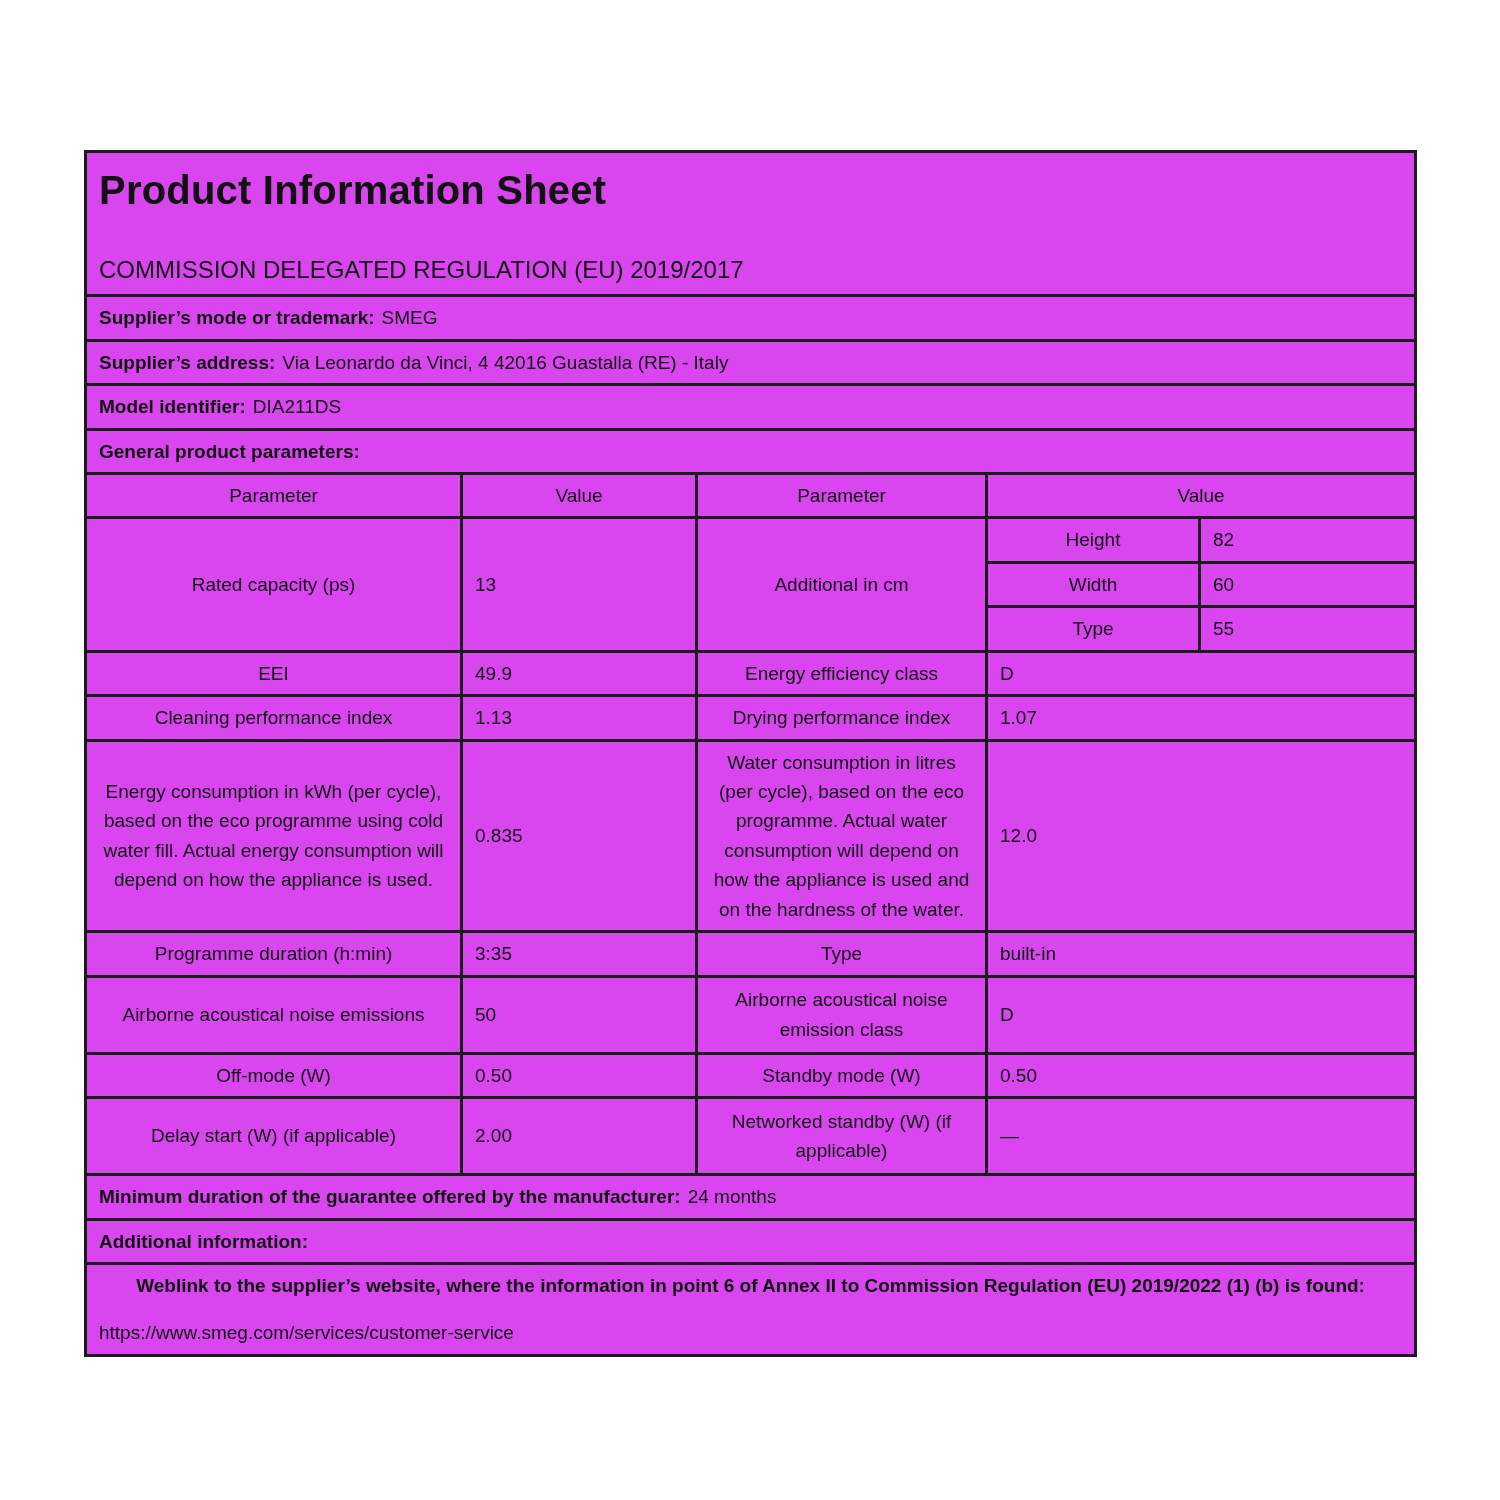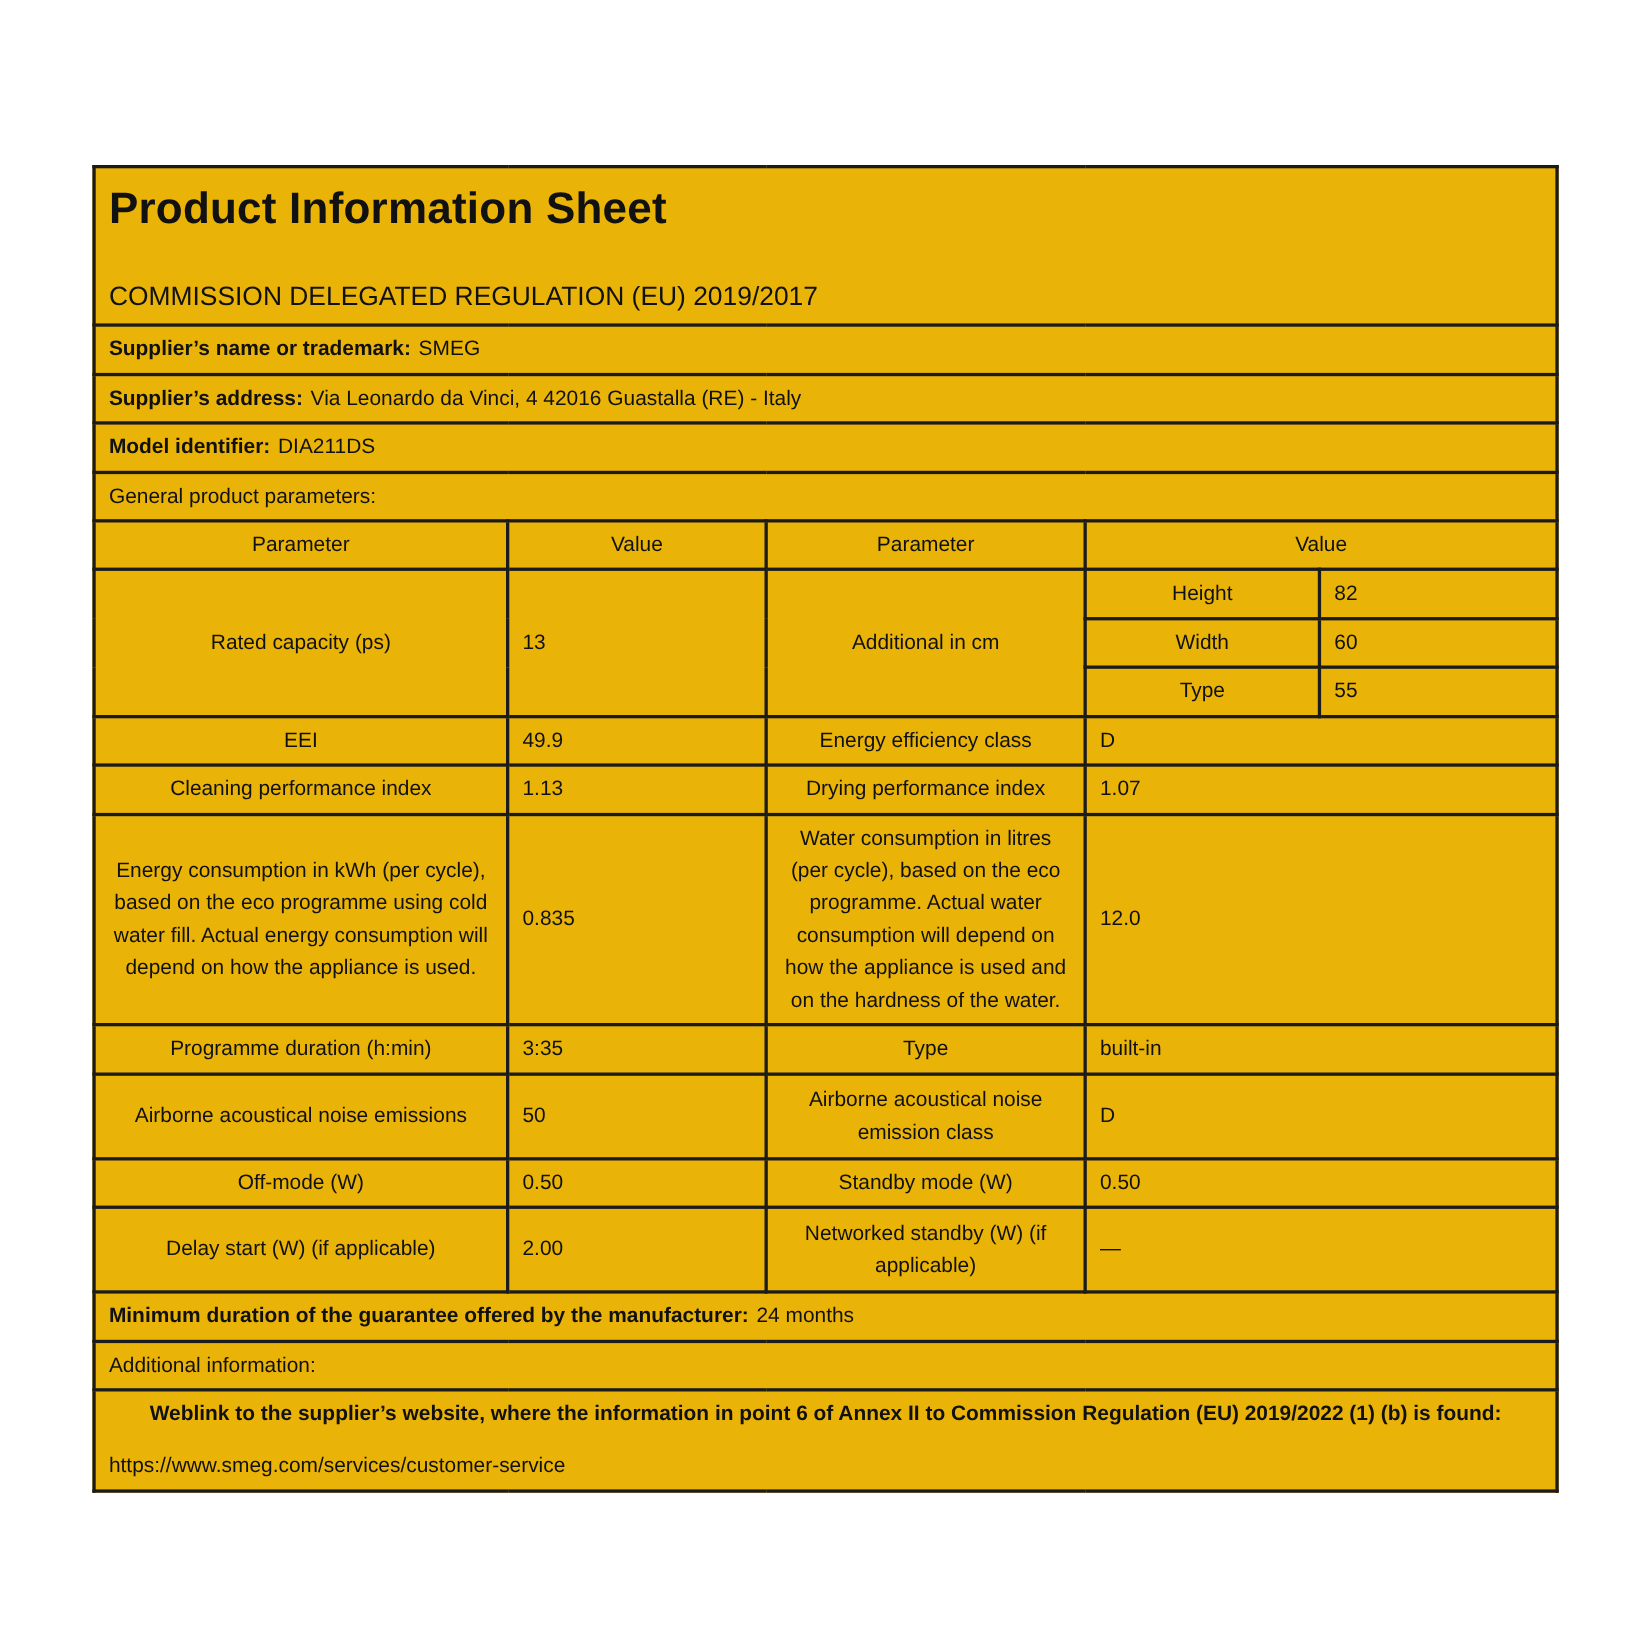--- a/index.html
+++ b/index.html
@@ -14,21 +14,21 @@
   .page {
     position: absolute;
     left: 84px;
     top: 150px;
     width: 1330px;
   }
   table.sheet {
     width: 100%;
     border-collapse: collapse;
     table-layout: fixed;
-    background: #eab308;
+    background: #d946ef;
   }
   table.sheet, table.sheet td {
     border: 3px solid #1b1b1b;
   }
   table.sheet td {
     padding: 6px 12px;
     font-size: 19px;
     line-height: 1.55;
     vertical-align: middle;
     word-wrap: break-word;
@@ -47,21 +47,21 @@
     font-weight: normal;
   }
   .lbl {
     font-weight: bold;
     margin-right: 7px;
   }
   .val {
     font-weight: normal;
   }
   .bold-row {
-    font-weight: normal;
+    font-weight: bold;
   }
   td.ctr {
     text-align: left;
   }
   td.pl {
     text-align: center;
   }
   td.tall {
     line-height: 1.75;
     padding-top: 12px;
@@ -96,21 +96,21 @@
     <tbody>
         <tr>
       <td colspan="5" class="title-cell">
         <div class="doc-title">Product Information Sheet</div>
         <div class="regulation">COMMISSION DELEGATED REGULATION (EU) 2019/2017</div>
       </td>
     </tr>
 
     <tr>
       <td colspan="5">
-        <span class="lbl">Supplier’s name or trademark:</span><span class="val">SMEG</span>
+        <span class="lbl">Supplier’s mode or trademark:</span><span class="val">SMEG</span>
       </td>
     </tr>
 
     <tr>
       <td colspan="5">
         <span class="lbl">Supplier’s address:</span><span class="val">Via Leonardo da Vinci, 4 42016 Guastalla (RE) - Italy</span>
       </td>
     </tr>
 
     <tr>

